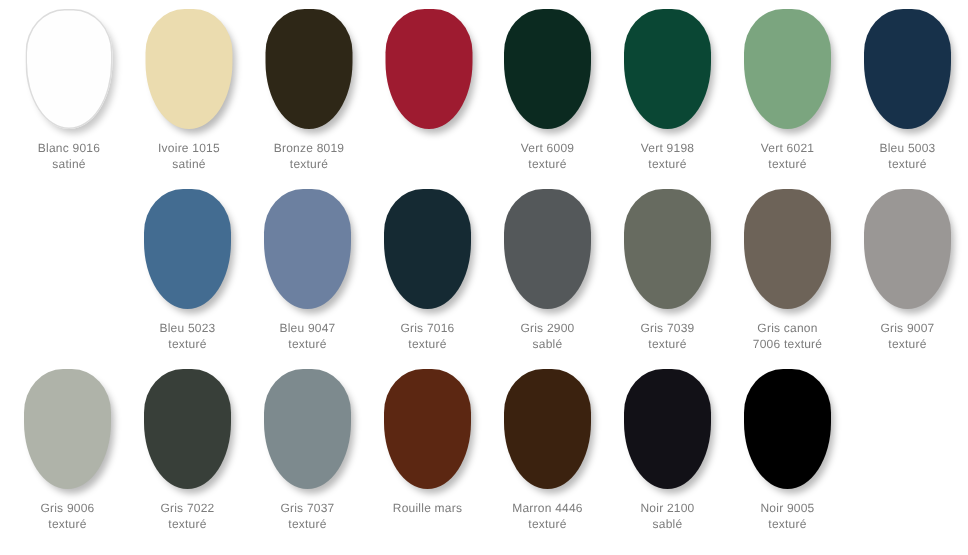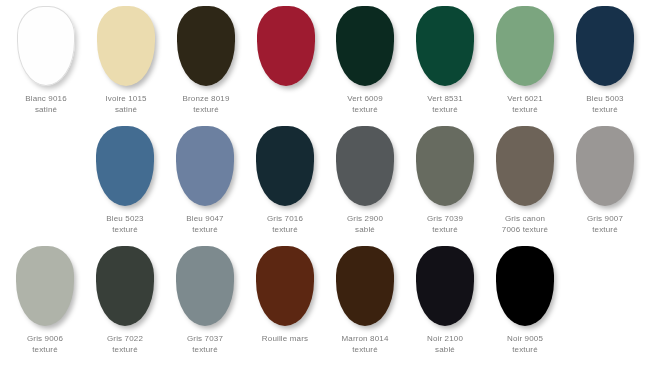--- a/index.html
+++ b/index.html
@@ -95,21 +95,21 @@
       <div class="swatch-cell">
         <div class="swatch-chip" title="Vert 6009" style="background: rgb(11, 42, 32);"></div>
         <div class="swatch-caption">
           <span class="caption-line">Vert 6009</span>
           <span class="caption-line">texturé</span>
         </div>
       </div>
       <div class="swatch-cell">
         <div class="swatch-chip" title="Vert 6005" style="background: rgb(10, 71, 52);"></div>
         <div class="swatch-caption">
-          <span class="caption-line">Vert 8531</span>
+          <span class="caption-line">Vert 9198</span>
           <span class="caption-line">texturé</span>
         </div>
       </div>
       <div class="swatch-cell">
         <div class="swatch-chip" title="Vert 6021" style="background: rgb(123, 165, 127);"></div>
         <div class="swatch-caption">
           <span class="caption-line">Vert 6021</span>
           <span class="caption-line">texturé</span>
         </div>
       </div>
@@ -196,21 +196,21 @@
       </div>
       <div class="swatch-cell">
         <div class="swatch-chip" title="Rouille mars" style="background: rgb(92, 39, 18);"></div>
         <div class="swatch-caption">
           <span class="caption-line">Rouille mars</span>
         </div>
       </div>
       <div class="swatch-cell">
         <div class="swatch-chip" title="Marron 8014" style="background: rgb(59, 34, 15);"></div>
         <div class="swatch-caption">
-          <span class="caption-line">Marron 8014</span>
+          <span class="caption-line">Marron 4446</span>
           <span class="caption-line">texturé</span>
         </div>
       </div>
       <div class="swatch-cell">
         <div class="swatch-chip" title="Noir 2100" style="background: rgb(18, 17, 23);"></div>
         <div class="swatch-caption">
           <span class="caption-line">Noir 2100</span>
           <span class="caption-line">sablé</span>
         </div>
       </div>

